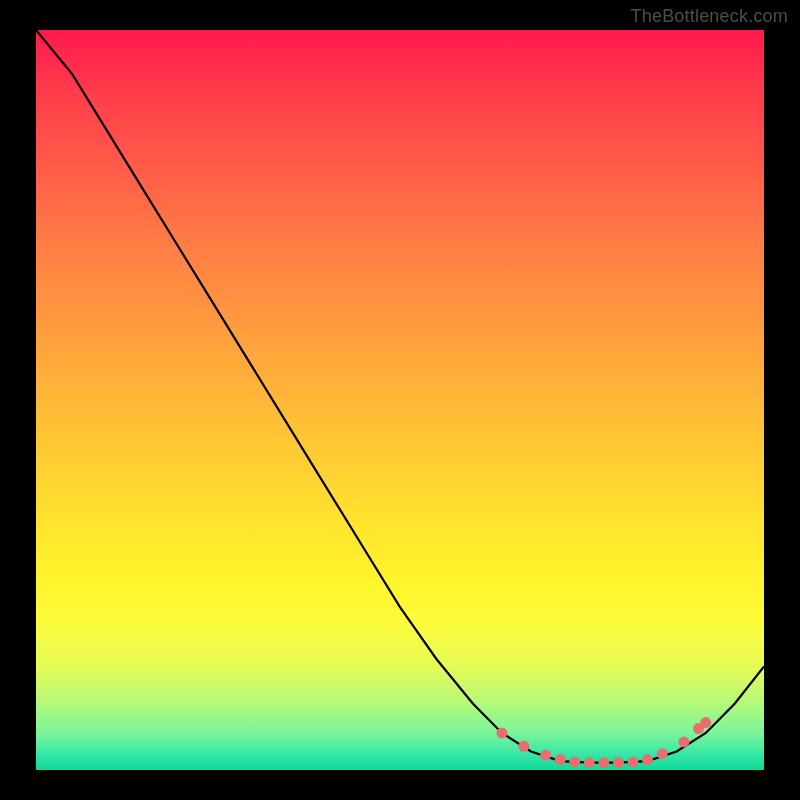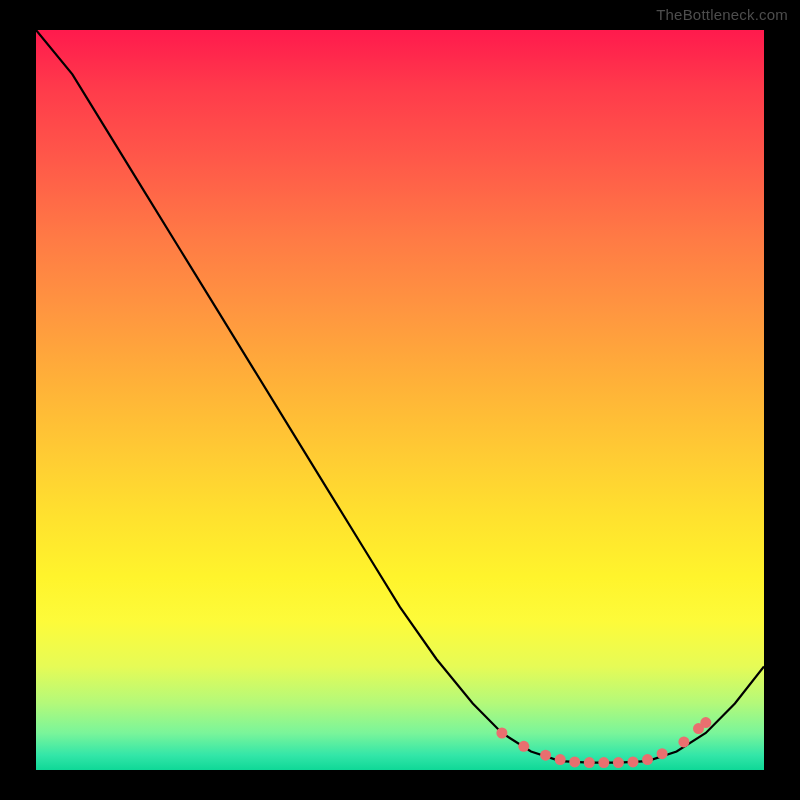--- a/index.html
+++ b/index.html
@@ -32,21 +32,21 @@
       #b3f97a 91%,
       #7af59a 95%,
       #33e6a8 98%,
       #0fd897 100%);
   }
   .watermark {
     position: absolute;
     top: 6px;
     right: 12px;
     color: #4d4d4d;
-    font-size: 15px;
+    font-size: 18px;
     font-weight: 500;
     letter-spacing: 0.2px;
   }
   svg.curve {
     position: absolute;
     left: 0;
     top: 0;
     width: 728px;
     height: 740px;
   }

